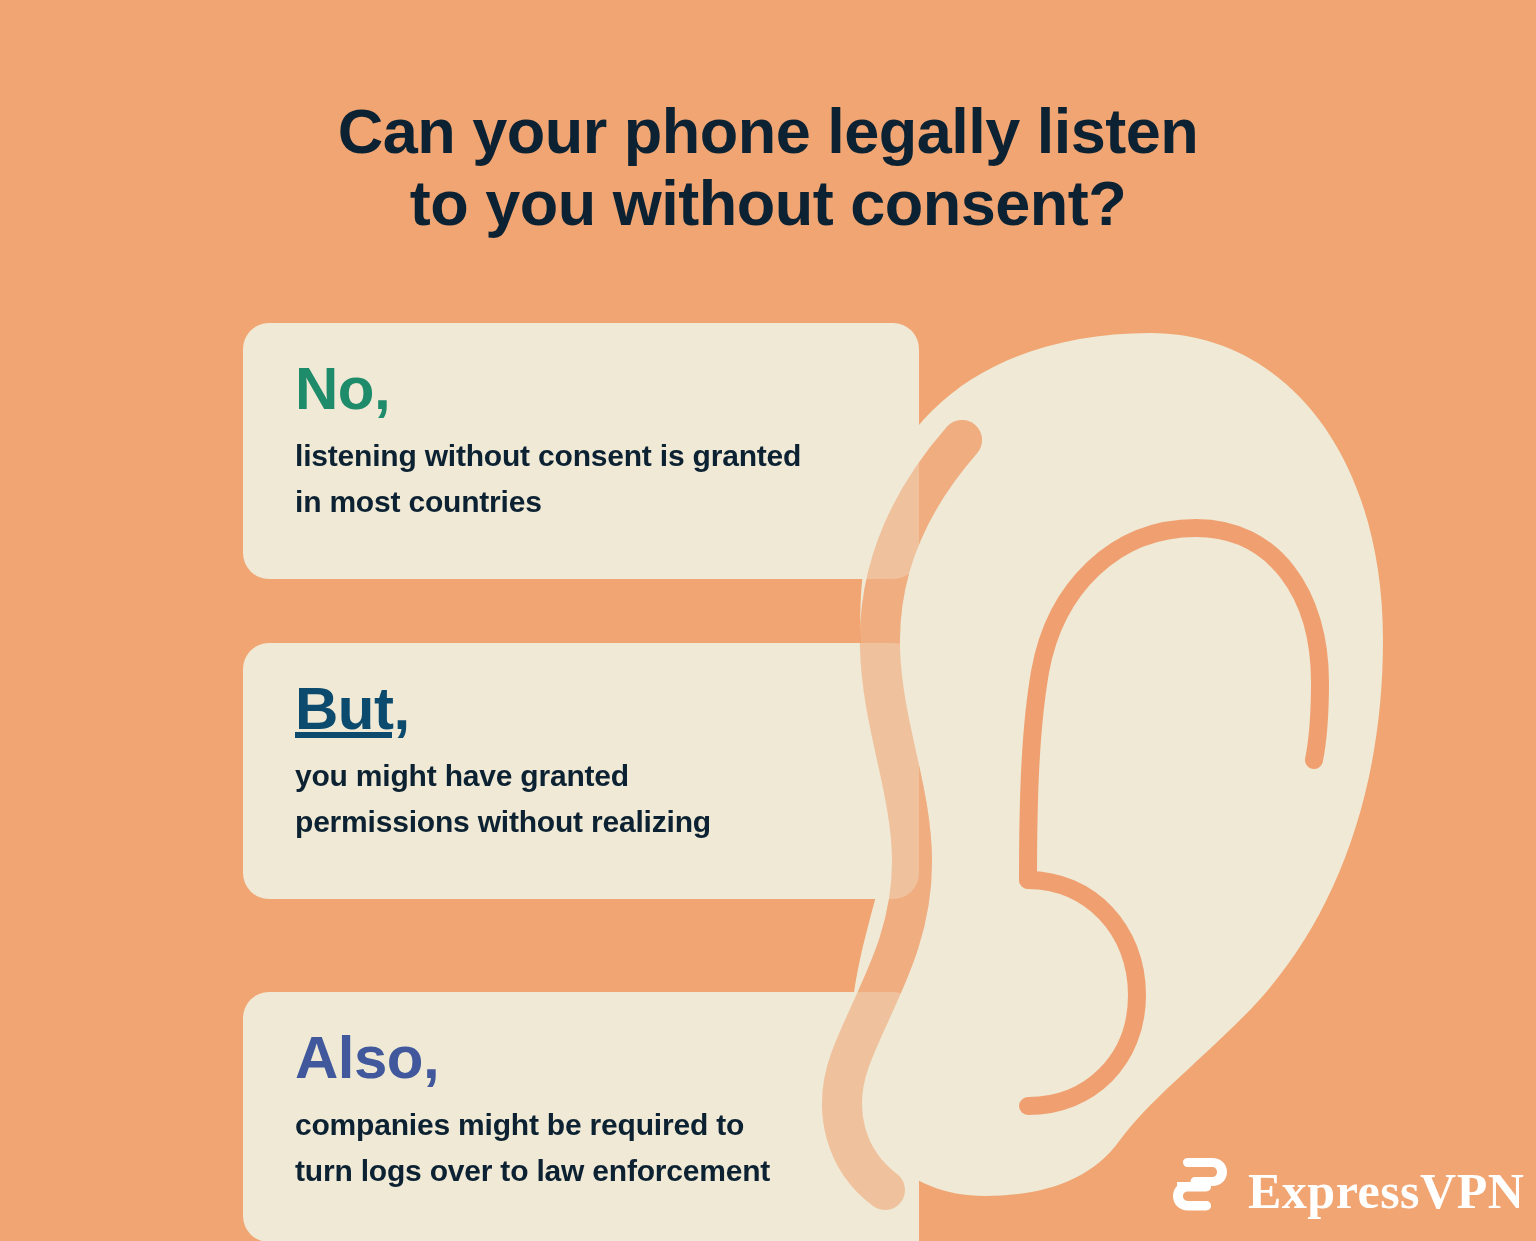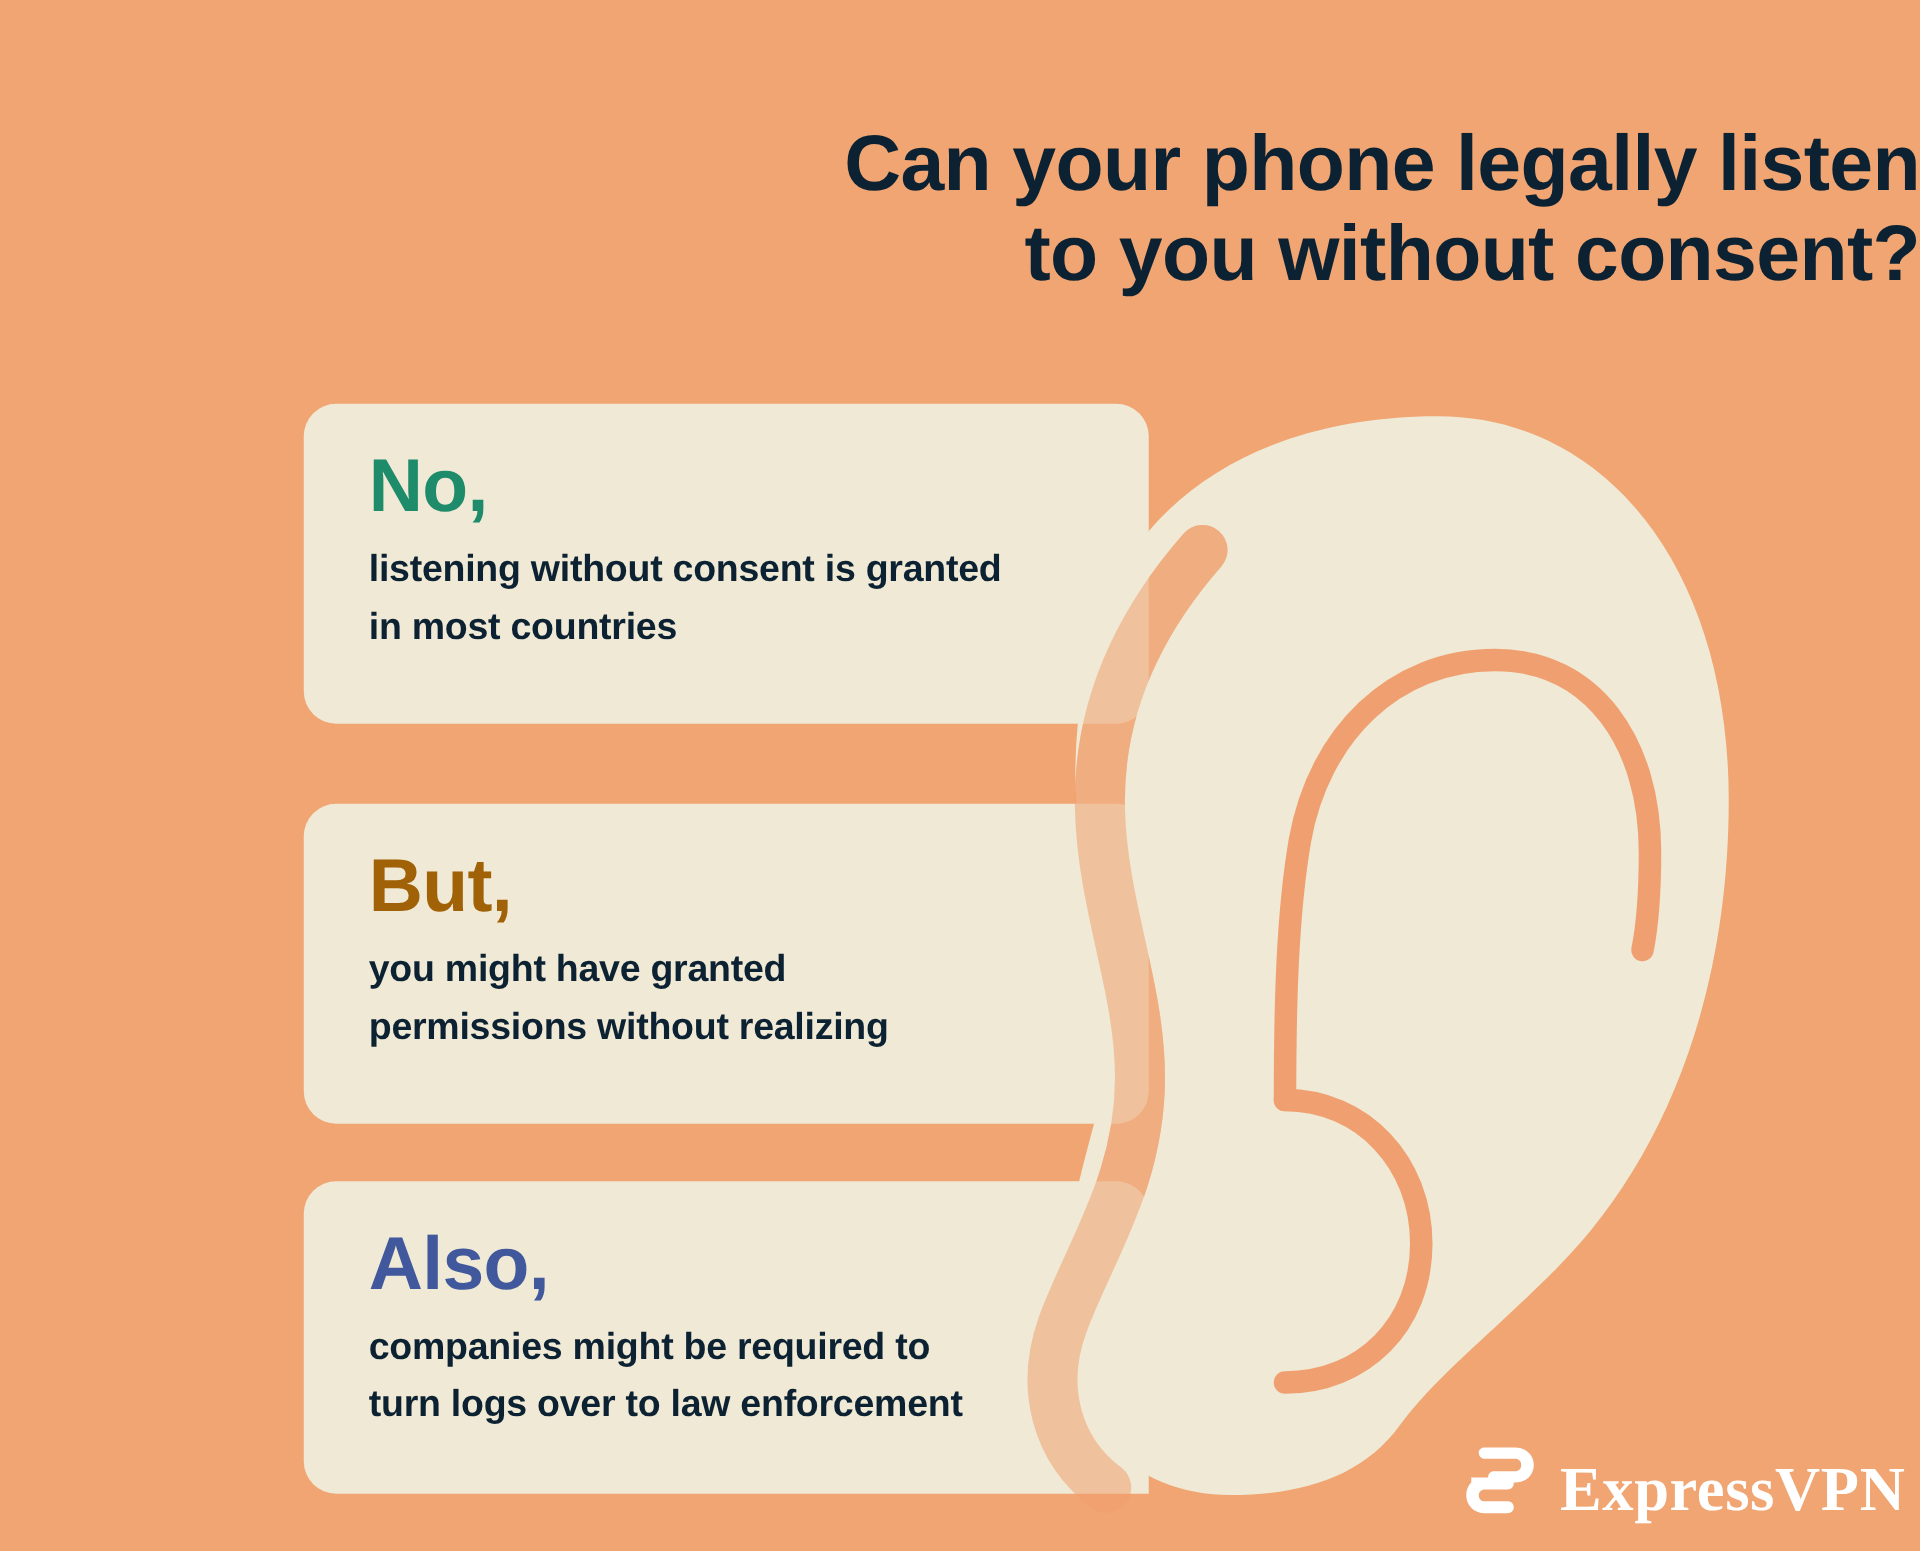--- a/index.html
+++ b/index.html
@@ -20,21 +20,21 @@
     background: #F0A572;
     overflow: hidden;
   }
 
   
   #title {
     position: absolute;
     left: 0;
     top: 96px;
     width: 1536px;
-    text-align: right;
+    text-align: center;
     color: #0C2232;
     font-size: 63px;
     font-weight: 700;
     line-height: 1.14;
     letter-spacing: -0.5px;
     white-space: pre-line;
   }
 
   
   #ear-layer {
@@ -51,31 +51,31 @@
     position: absolute;
     left: 243px;
     width: 676px;
     background: #EFE9D5;
     border-radius: 26px;
     box-sizing: border-box;
     padding: 36px 0 0 52px;
   }
   #card-1 { top: 323px;  height: 256px; }
   #card-2 { top: 643px;  height: 256px; }
-  #card-3 { top: 945px;  height: 250px; border-bottom-left-radius: 26px; border-bottom-right-radius: 0; }
+  #card-3 { top: 992px;  height: 250px; border-bottom-left-radius: 26px; border-bottom-right-radius: 0; }
 
   .card-lead {
     font-size: 60px;
     font-weight: 700;
     line-height: 1.0;
     margin: 0 0 14px 0;
     letter-spacing: -0.5px;
   }
   .lead-green  { color: #1E8B6B; }
-  .lead-orange { color: #a16207; }
+  .lead-orange { color: #0c4a6e; text-decoration: underline; }
   .lead-blue   { color: #41599C; }
 
   .card-body {
     font-size: 30px;
     font-weight: 700;
     line-height: 1.52;
     color: #0C2232;
     letter-spacing: -0.2px;
     white-space: pre-line;
     margin: 0;

